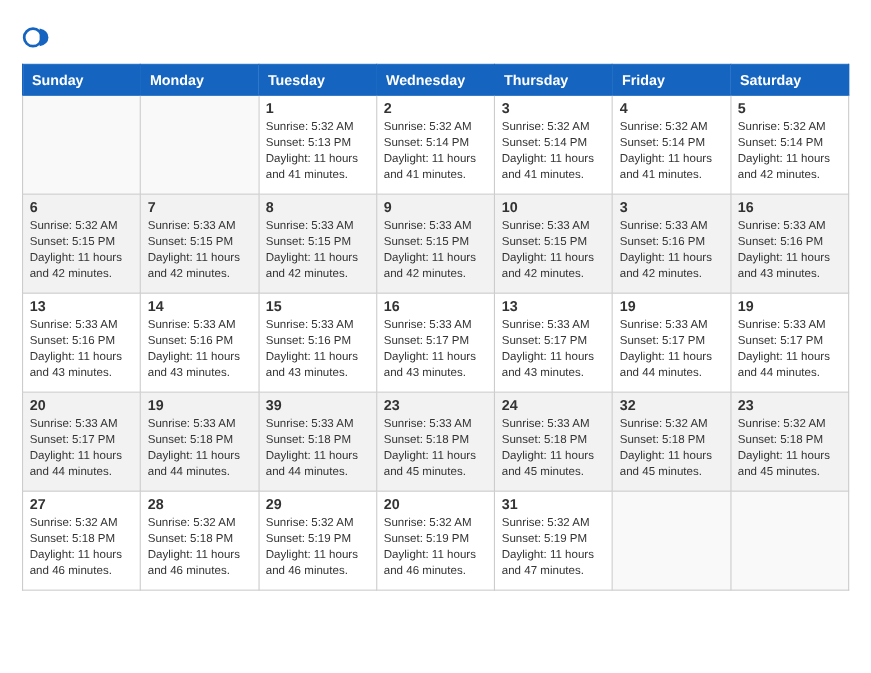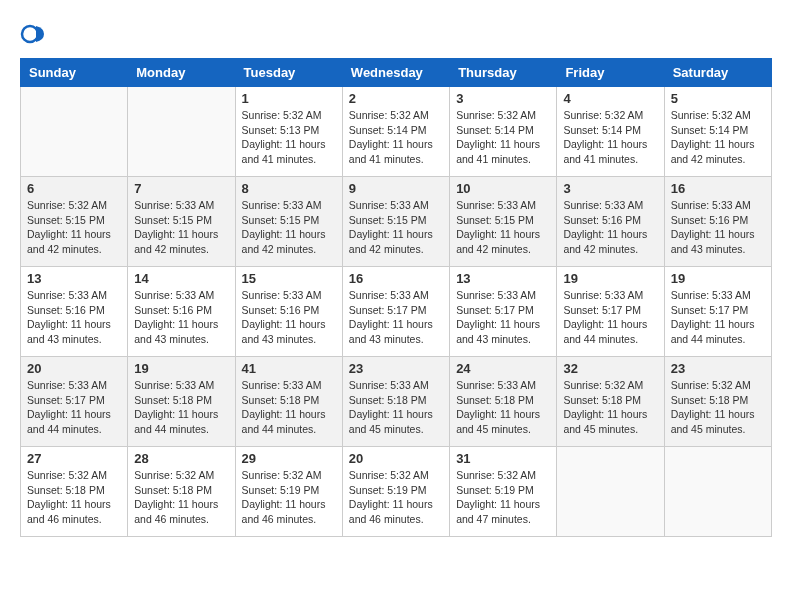--- a/index.html
+++ b/index.html
@@ -272,21 +272,21 @@
 and 44 minutes.</div>
         </td>
         <td>
           <span class="day-num">19</span>
           <div class="day-info" style="white-space: pre-line;">Sunrise: 5:33 AM
 Sunset: 5:18 PM
 Daylight: 11 hours
 and 44 minutes.</div>
         </td>
         <td>
-          <span class="day-num">41</span>
+          <span class="day-num">39</span>
           <div class="day-info" style="white-space: pre-line;">Sunrise: 5:33 AM
 Sunset: 5:18 PM
 Daylight: 11 hours
 and 44 minutes.</div>
         </td>
         <td>
           <span class="day-num">23</span>
           <div class="day-info" style="white-space: pre-line;">Sunrise: 5:33 AM
 Sunset: 5:18 PM
 Daylight: 11 hours

